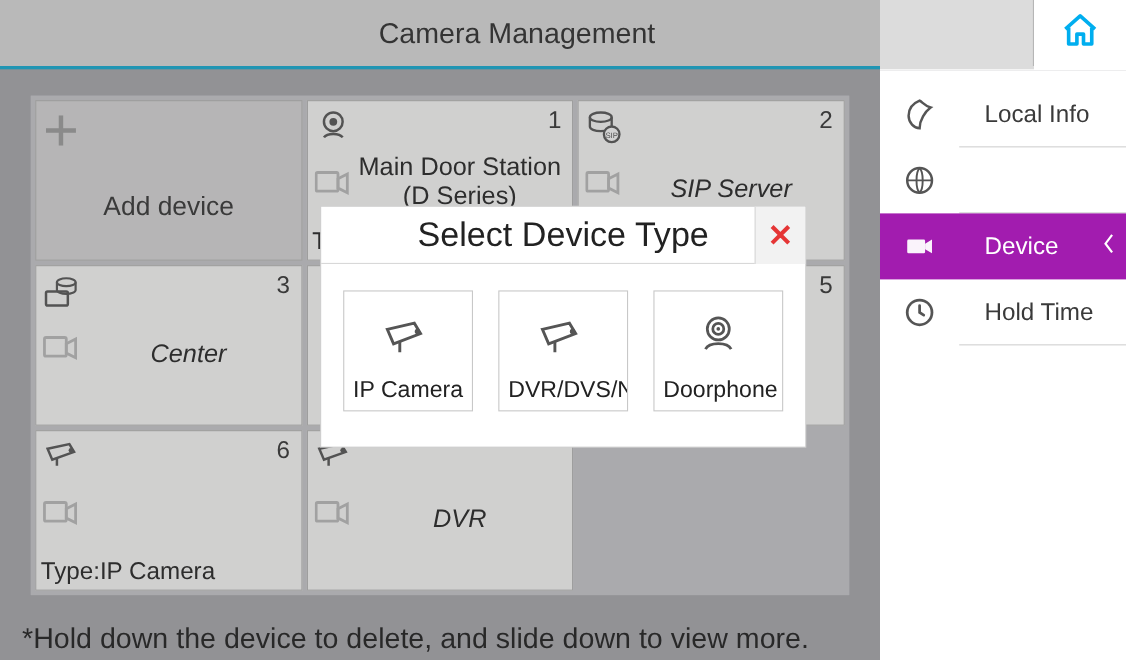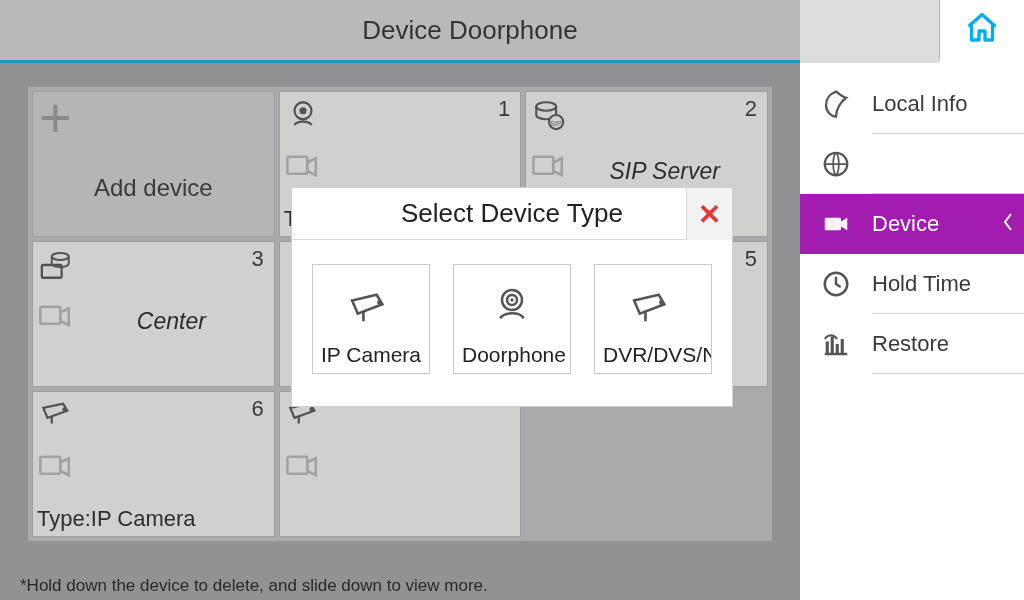--- a/index.html
+++ b/index.html
@@ -57,20 +57,21 @@
     right: 0; top: 60px;
     width: 224px; height: 4px;
     background: #ffffff;
   }
   .menu-row {
     display: flex;
     align-items: center;
     height: 60px;
     padding-left: 20px;
     position: relative;
+    gap: 23px;
   }
   .menu-row .icon-slot {
     width: 32px; height: 32px;
     display: flex; align-items: center; justify-content: center;
     margin-right: 20px;
   }
   .menu-row .label {
     font-size: 22px;
     color: #3a3a3a;
     flex: 1;
@@ -173,21 +174,21 @@
     left: 4px; bottom: 4px;
     font-size: 22px;
     color: #222;
     white-space: nowrap;
     overflow: hidden;
   }
 
   .footer {
     position: absolute;
     left: 20px; bottom: 4px;
-    font-size: 17px;
+    font-size: 26px;
     color: #1b1b1b;
   }
 
   
   .scrim {
     position: absolute;
     left: 0; top: 0;
     width: 800px; height: 600px;
     background: rgba(80,80,80,0.25);
     pointer-events: none;
@@ -210,21 +211,21 @@
   .modal-head {
     height: 52px;
     display: flex;
     align-items: center;
     position: relative;
     border-bottom: 1px solid #d8d8d8;
   }
   .modal-title {
     flex: 1;
     text-align: center;
-    font-size: 26px;
+    font-size: 31px;
     color: #222;
   }
   .modal-close {
     position: absolute;
     right: 0; top: 0;
     width: 46px; height: 52px;
     background: #f2f2f2;
     border-left: 1px solid #d8d8d8;
     display: flex;
     align-items: center;
@@ -260,21 +261,21 @@
     white-space: nowrap;
     align-self: flex-start;
     padding-left: 8px;
   }
 
 </style>
 </head>
 <body>
 
 <div class="titlebar">
-  <span>Device Doorphone</span>
+  <span>Camera Management</span>
 </div>
 <div class="titlebar-divider"></div>
 <div class="home-sep"></div>
 <div class="home-btn">
   <span>
     <svg viewBox="0 0 24 24" fill="none">
       <path d="M3 11 L12 3 L21 11" stroke="#00aeef" stroke-width="2.2" fill="none" stroke-linejoin="round"></path>
       <path d="M5 10 V20 H10 V14 H14 V20 H19 V10" stroke="#00aeef" stroke-width="2.2" fill="none" stroke-linejoin="round"></path>
       <path d="M3 11 L12 3 L21 11" stroke="#00aeef" stroke-width="2.2" fill="#e8f8fe" stroke-linejoin="round" opacity="0"></path>
     </svg>
@@ -324,31 +325,20 @@
       <svg width="30" height="30" viewBox="0 0 24 24">
           <circle cx="12" cy="12" r="10" fill="#555"></circle>
           <circle cx="12" cy="12" r="8" fill="#fff"></circle>
           <path d="M12 7v5l3 2" stroke="#555" stroke-width="2" fill="none" stroke-linecap="round"></path>
         </svg>
     </span>
     <span class="label">Hold Time</span>
     <div class="divider"></div>
   </div>
 
-  <div class="menu-row">
-    <span class="icon-slot">
-      <svg width="30" height="30" viewBox="0 0 24 24">
-          <path d="M3 20h18" stroke="#555" stroke-width="2"></path>
-          <path d="M5 20V10M9 20V6M13 20V12M17 20V8" stroke="#555" stroke-width="2.5"></path>
-          <path d="M3 8 C6 4 10 4 13 8" stroke="#555" stroke-width="1.6" fill="none"></path>
-        </svg>
-    </span>
-    <span class="label">Restore</span>
-    <div class="divider"></div>
-  </div>
 
 </div>
 
 <div class="content">
 
   <div class="grid">
 
     <div class="card add">
       <span class="plus">+</span>
       <span class="addlabel">Add device</span>
@@ -362,20 +352,21 @@
             <circle cx="12" cy="9" r="2.5" fill="#555"></circle>
             <path d="M6 19c2-3 10-3 12 0" stroke="#555" stroke-width="1.6" fill="none"></path>
           </svg>
       </span>
       <span class="camicon">
         <svg viewBox="0 0 24 18">
             <rect x="1" y="2" width="14" height="12" rx="1" fill="none" stroke="#bdbdbd" stroke-width="1.8"></rect>
             <path d="M15 6l6-3v12l-6-3z" fill="none" stroke="#bdbdbd" stroke-width="1.8"></path>
           </svg>
       </span>
+      <span class="name">Main Door Station (D Series)</span>
       <span class="typeline"><span>Type:</span></span>
     </div>
 
     <div class="card">
       <span class="badge">2</span>
       <span class="devicon">
         <svg viewBox="0 0 24 24">
             <ellipse cx="10" cy="6" rx="7" ry="3" fill="none" stroke="#555" stroke-width="1.5"></ellipse>
             <path d="M3 6v6c0 1.7 3.1 3 7 3s7-1.3 7-3V6" fill="none" stroke="#555" stroke-width="1.5"></path>
             <circle cx="17" cy="17" r="5" fill="#fff" stroke="#555" stroke-width="1.5"></circle>
@@ -449,20 +440,21 @@
             <path d="M9 13v5" stroke="#555" stroke-width="1.6"></path>
             <circle cx="18" cy="8" r="1.5" fill="#555"></circle>
           </svg>
       </span>
       <span class="camicon">
         <svg viewBox="0 0 24 18">
             <rect x="1" y="2" width="14" height="12" rx="1" fill="none" stroke="#bdbdbd" stroke-width="1.8"></rect>
             <path d="M15 6l6-3v12l-6-3z" fill="none" stroke="#bdbdbd" stroke-width="1.8"></path>
           </svg>
       </span>
+      <span class="name single">DVR</span>
     </div>
 
     <div class="card" style="visibility:hidden"></div>
 
   </div>
 
   <div class="footer">*Hold down the device to delete, and slide down to view more.</div>
 </div>
 
 <div class="scrim-top"></div>
@@ -479,39 +471,39 @@
 
     <div class="type-option">
       <span class="opticon">
         <svg width="46" height="34" viewBox="0 0 24 18">
             <path d="M2 5l13-3 3 5-13 5z" fill="none" stroke="#555" stroke-width="1.4"></path>
             <path d="M8 11v5" stroke="#555" stroke-width="1.4"></path>
             <circle cx="16.5" cy="6" r="1.3" fill="#555"></circle>
           </svg>
       </span>
       <span class="optlabel">IP Camera</span>
+    </div>
+
+    <div class="type-option">
+      <span class="opticon">
+        <svg width="46" height="34" viewBox="0 0 24 18">
+            <path d="M2 5l13-3 3 5-13 5z" fill="none" stroke="#555" stroke-width="1.4"></path>
+            <path d="M8 11v5" stroke="#555" stroke-width="1.4"></path>
+            <circle cx="16.5" cy="6" r="1.3" fill="#555"></circle>
+          </svg>
+      </span>
+      <span class="optlabel">DVR/DVS/N</span>
     </div>
 
     <div class="type-option">
       <span class="opticon">
         <svg width="40" height="40" viewBox="0 0 24 24">
             <circle cx="12" cy="9" r="6" fill="none" stroke="#555" stroke-width="1.5"></circle>
             <circle cx="12" cy="9" r="3" fill="none" stroke="#555" stroke-width="1.5"></circle>
             <circle cx="12" cy="9" r="1" fill="#555"></circle>
             <path d="M5 20c2-4 12-4 14 0" stroke="#555" stroke-width="1.5" fill="none"></path>
           </svg>
       </span>
       <span class="optlabel">Doorphone</span>
     </div>
 
-    <div class="type-option">
-      <span class="opticon">
-        <svg width="46" height="34" viewBox="0 0 24 18">
-            <path d="M2 5l13-3 3 5-13 5z" fill="none" stroke="#555" stroke-width="1.4"></path>
-            <path d="M8 11v5" stroke="#555" stroke-width="1.4"></path>
-            <circle cx="16.5" cy="6" r="1.3" fill="#555"></circle>
-          </svg>
-      </span>
-      <span class="optlabel">DVR/DVS/N</span>
-    </div>
-
   </div>
 </div>
 
 </body></html>

